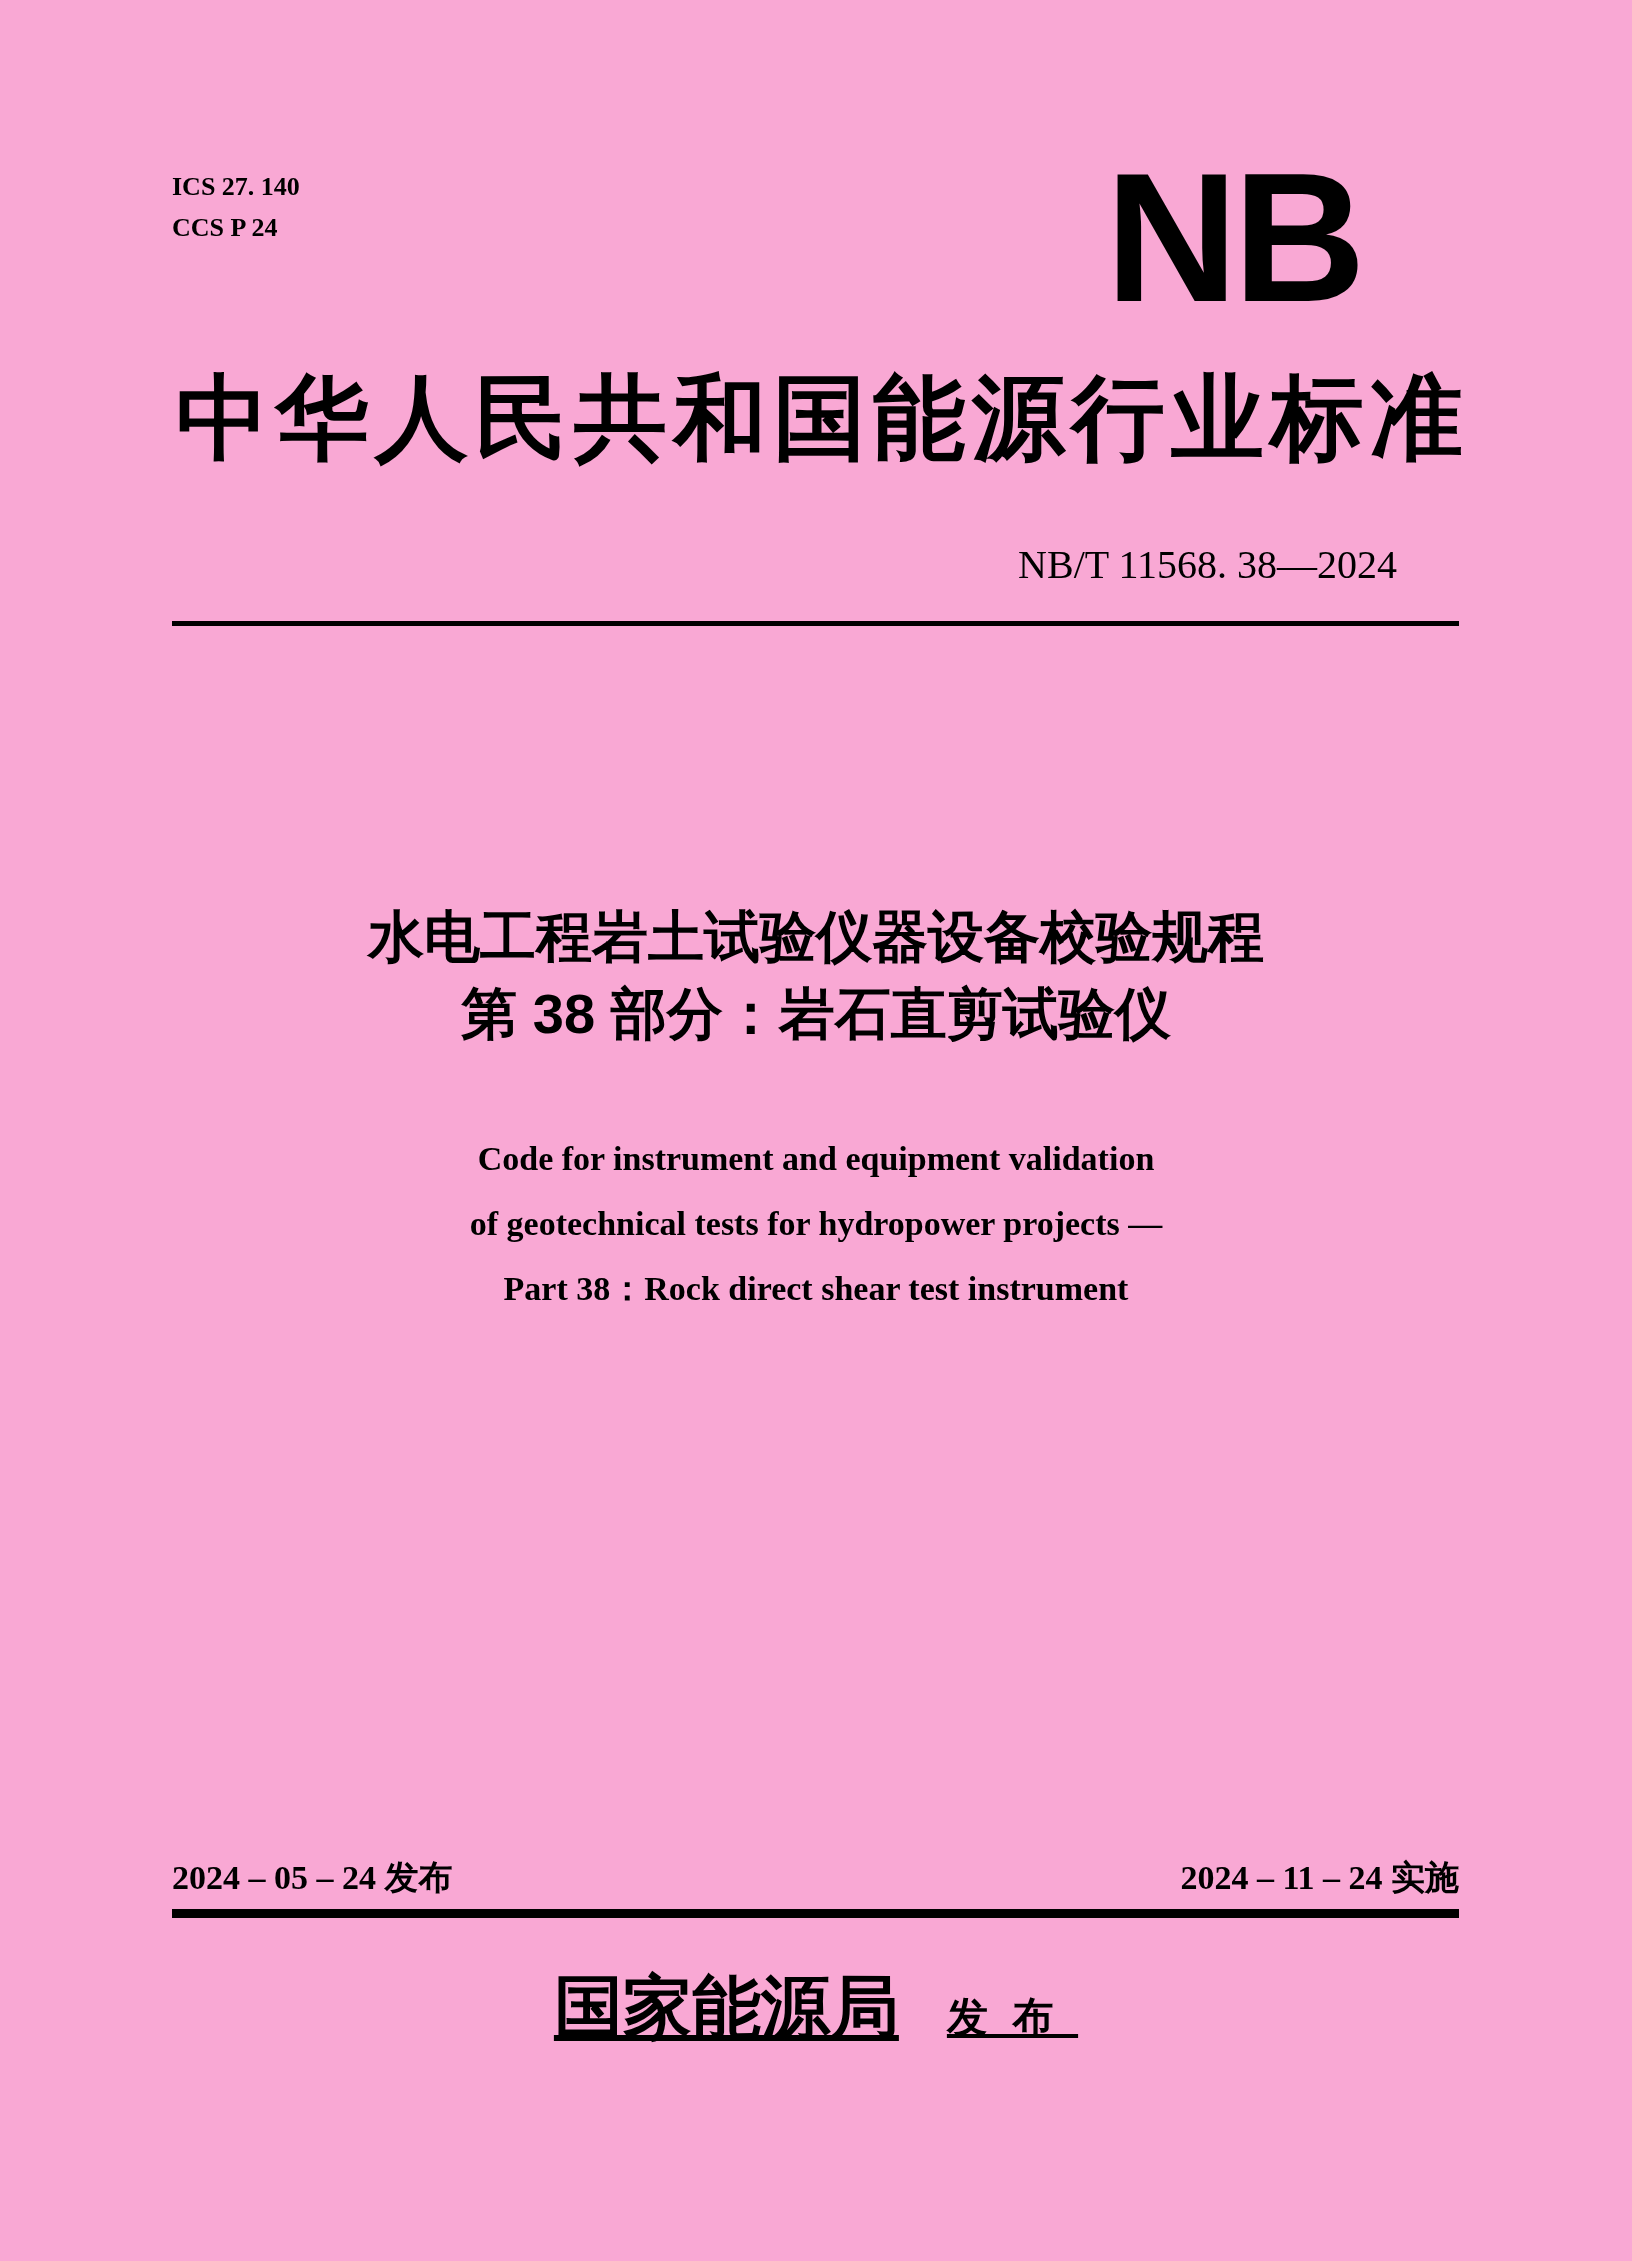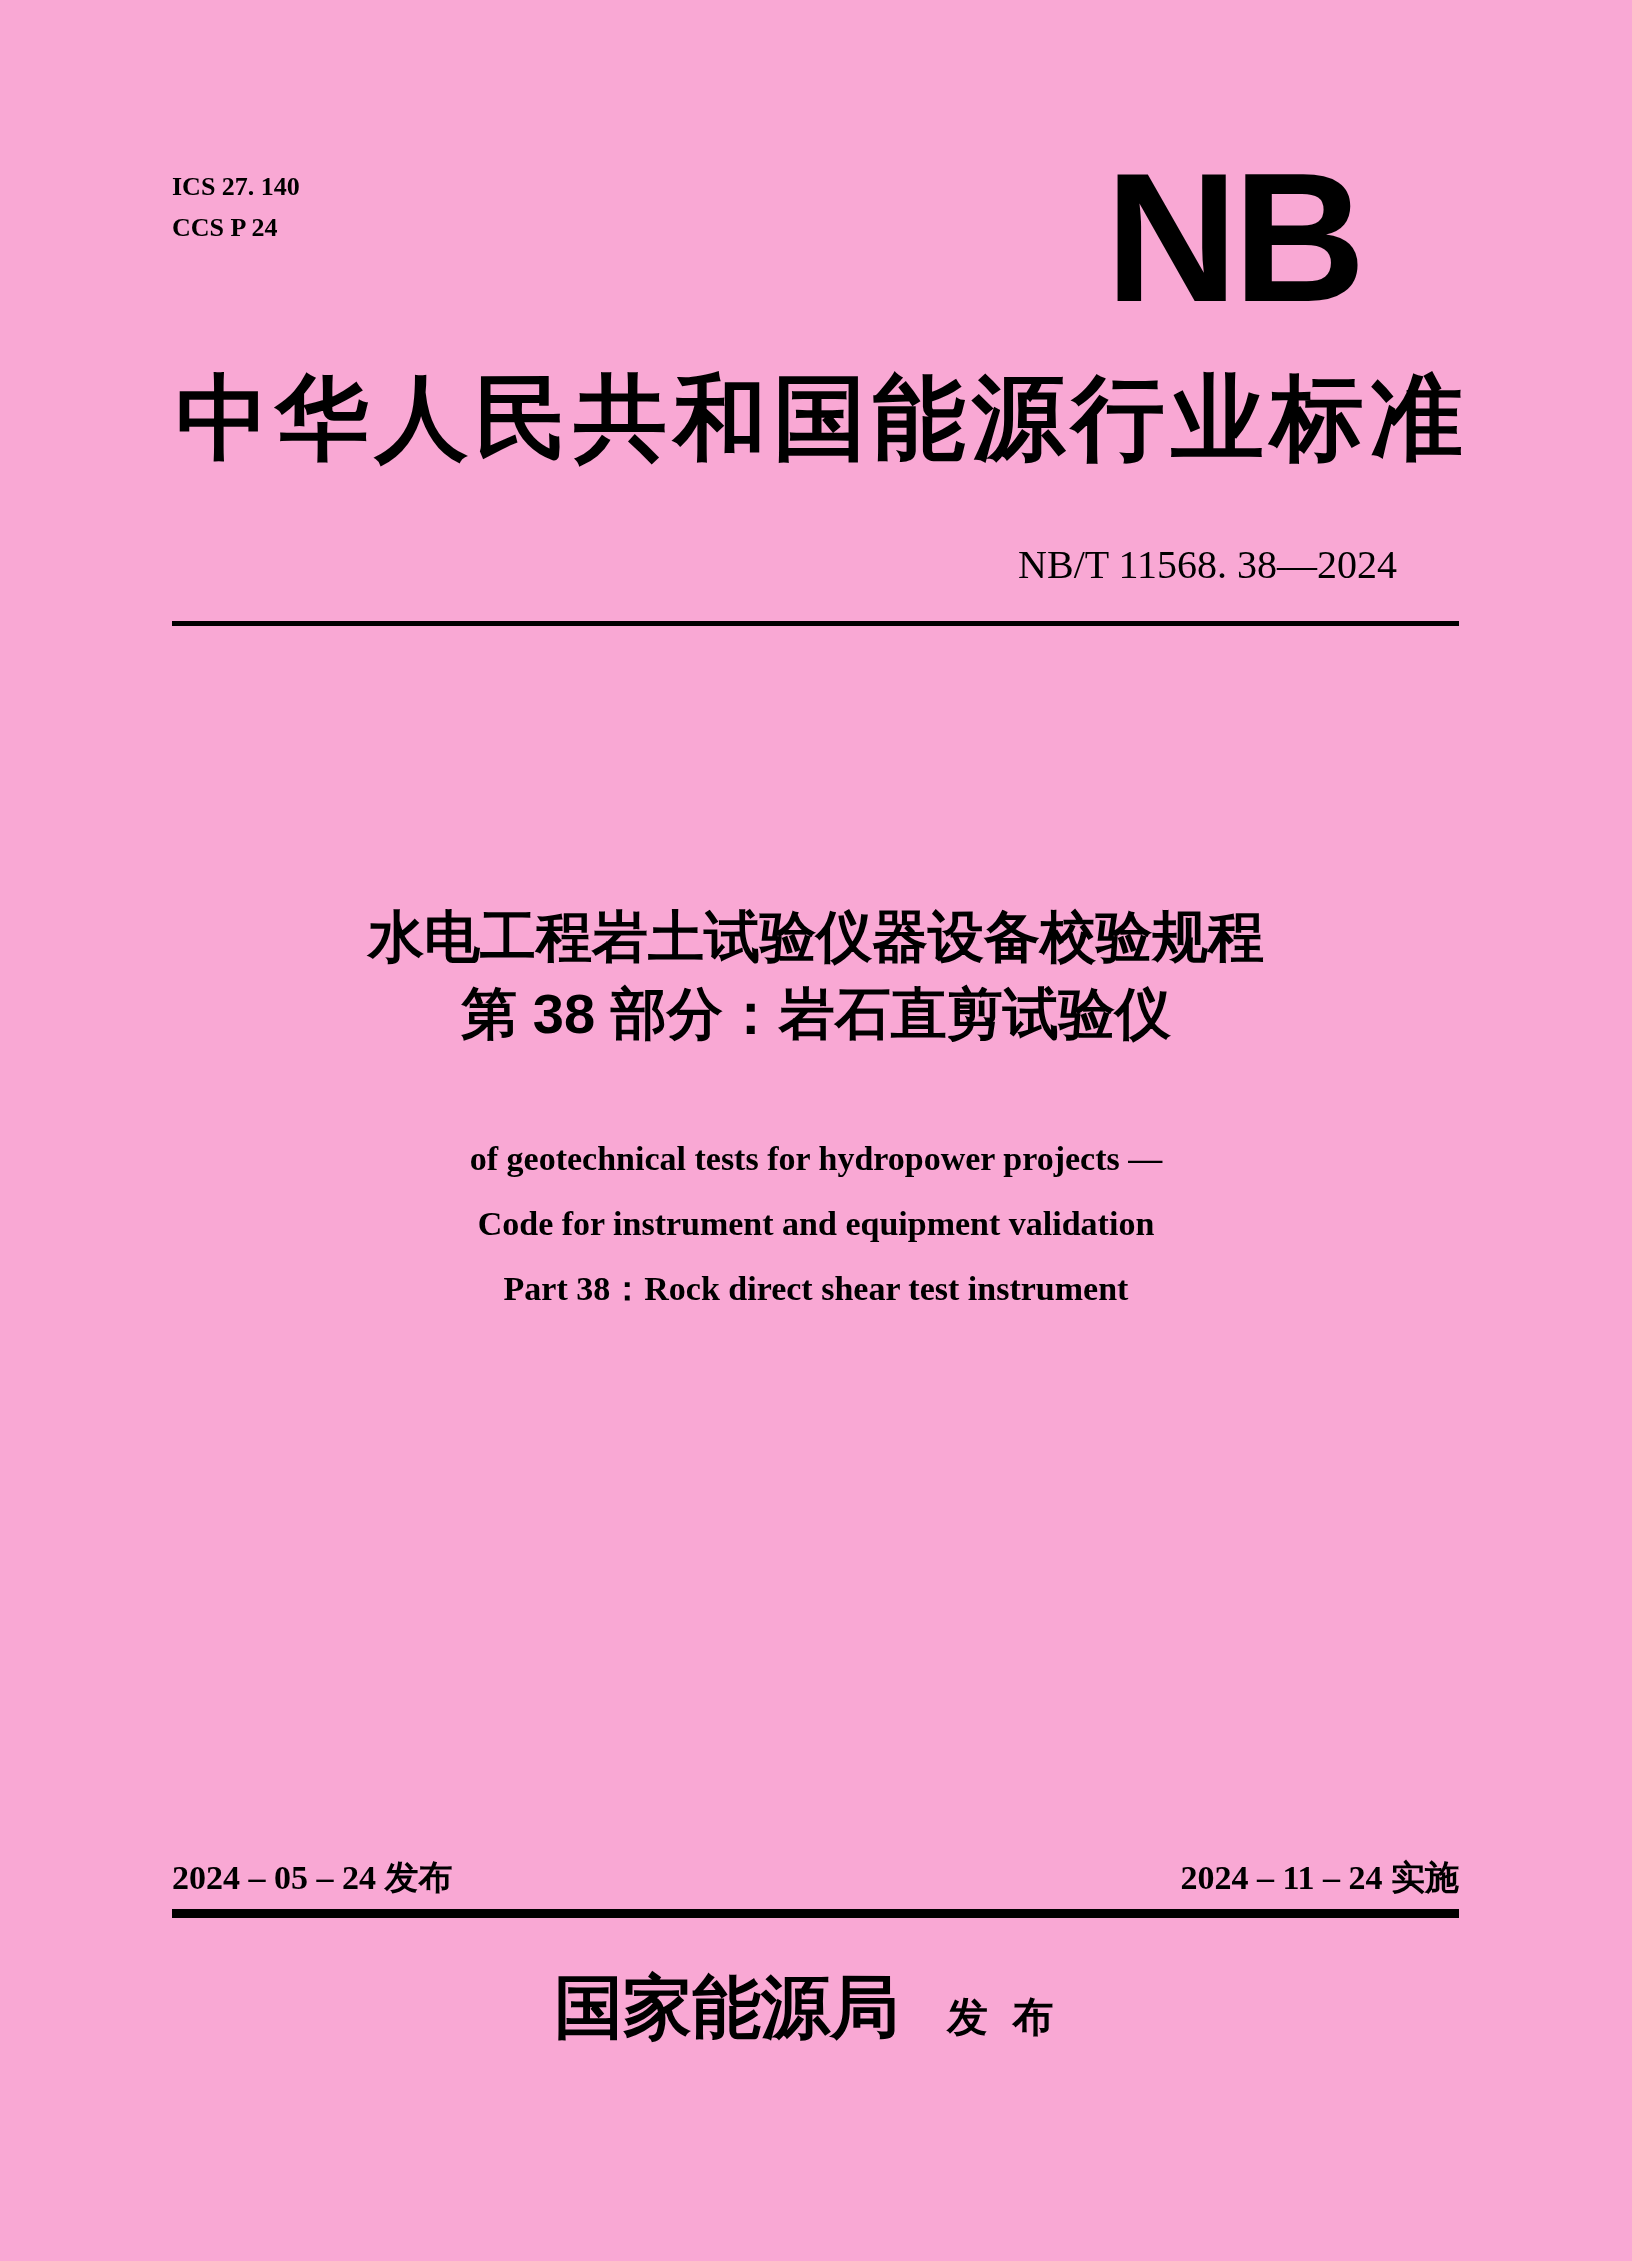--- a/index.html
+++ b/index.html
@@ -116,20 +116,21 @@
     position: absolute;
     left: 0;
     top: 1974px;
     width: 1632px;
     display: flex;
     justify-content: center;
     align-items: baseline;
     gap: 48px;
     font-weight: bold;
     font-family: "Liberation Serif", "DejaVu Serif", serif;
+    text-decoration: underline;
   }
   .footer-issuer { font-size: 69px; line-height: 1; }
   .footer-publish { font-size: 41px; line-height: 1; letter-spacing: 0.6em; }
 </style>
 </head>
 <body>
 
 <div class="page">
 
   <div class="ics-block">
@@ -144,22 +145,22 @@
   <div class="std-number">NB/T 11568. 38—2024</div>
 
   <div class="rule rule-top"></div>
 
   <div class="title-cn">
     <div>水电工程岩土试验仪器设备校验规程</div>
     <div>第 38 部分：岩石直剪试验仪</div>
   </div>
 
   <div class="title-en">
+    <div>Code for instrument and equipment validation</div>
     <div>of geotechnical tests for hydropower projects —</div>
-    <div>Code for instrument and equipment validation</div>
     <div>Part 38：Rock direct shear test instrument</div>
   </div>
 
   <div class="dates-row">
     <span>2024 – 05 – 24 发布</span>
     <span>2024 – 11 – 24 实施</span>
   </div>
 
   <div class="rule rule-bottom"></div>
 

